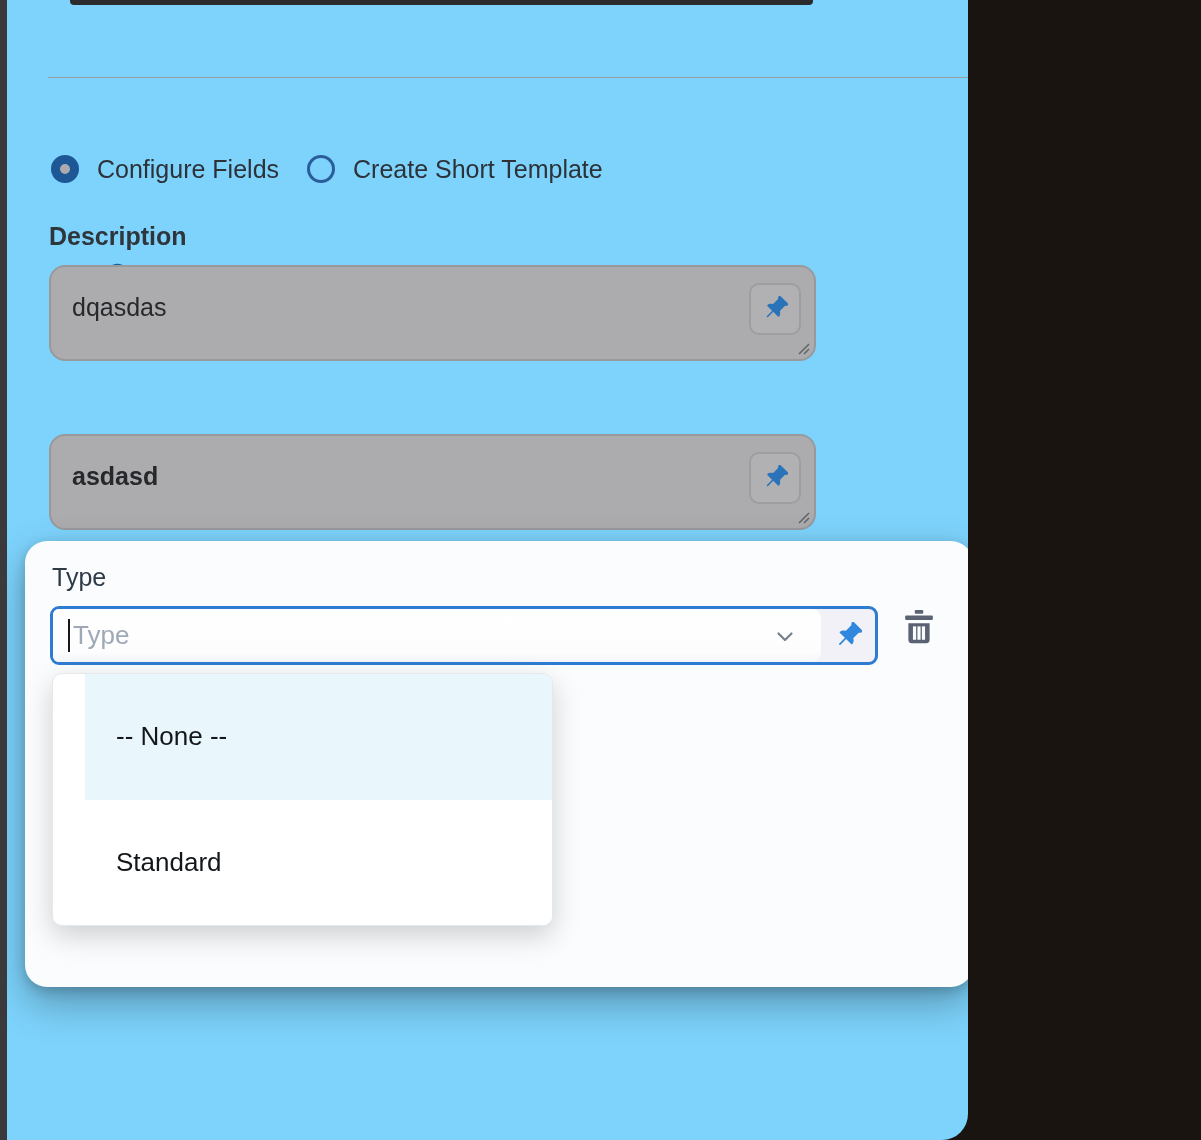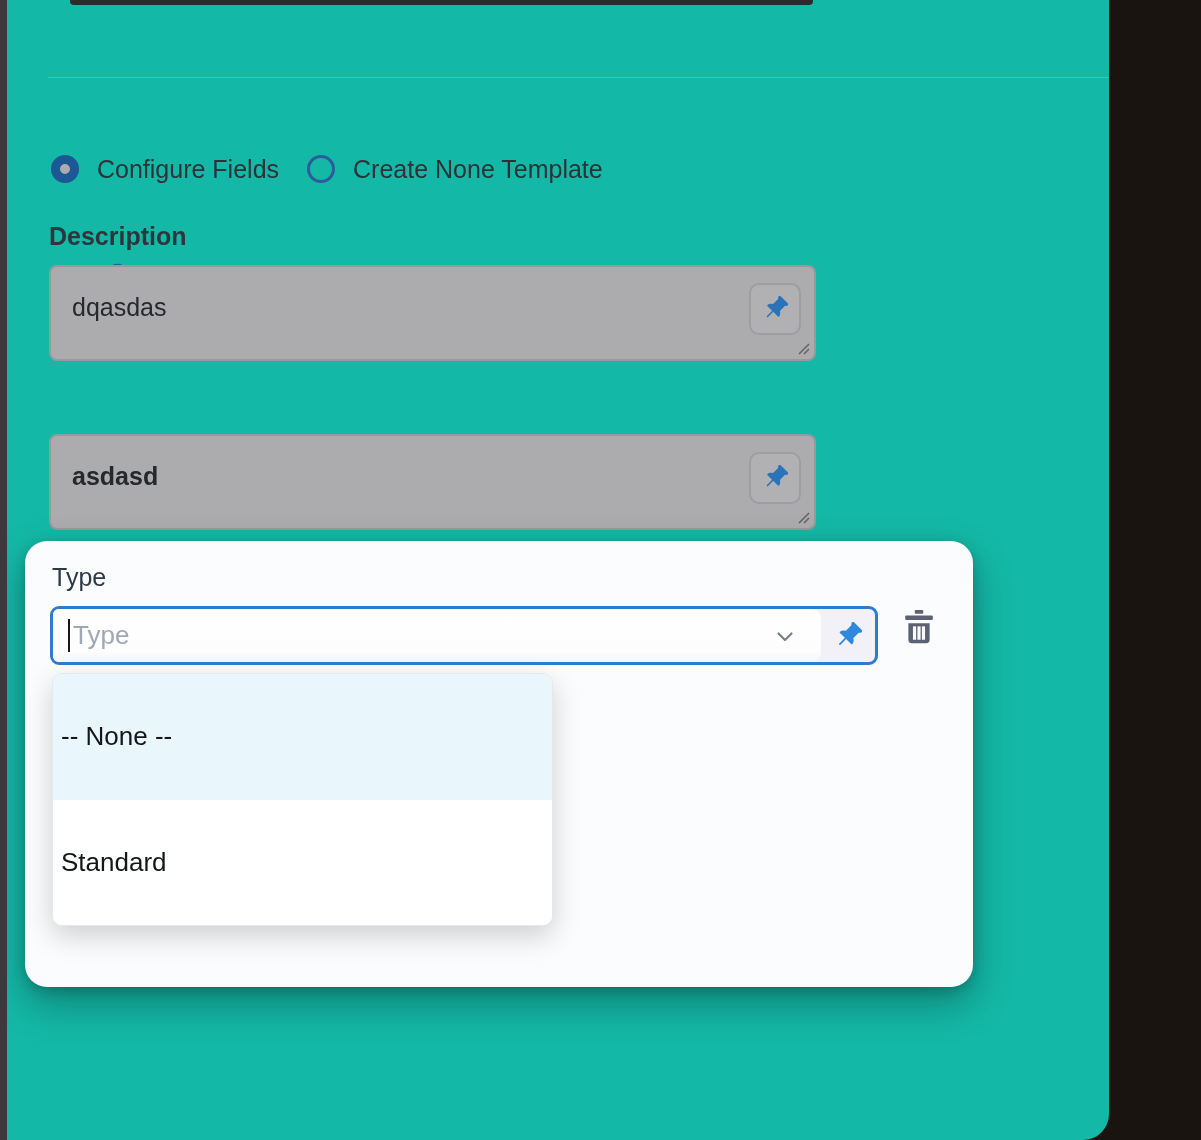--- a/index.html
+++ b/index.html
@@ -1,21 +1,21 @@
 <!DOCTYPE html>
 <html><head>
 <meta charset="utf-8">
 <style>
   html,body{margin:0;padding:0;}
   *{box-sizing:border-box;}
   body{font-family:"Liberation Sans","DejaVu Sans",sans-serif;}
 
   .screen{position:relative;width:1201px;height:1140px;background:#191410;overflow:hidden;}
   .app-edge{position:absolute;left:0;top:0;width:7px;height:100%;background:#3a3a3d;}
-  .panel{position:absolute;left:7px;top:0;width:1102px;height:1140px;background:#14b8a6;
+  .panel{position:absolute;left:7px;top:0;width:961px;height:1140px;background:#7dd3fc;
          border-bottom-right-radius:26px;overflow:hidden;}
 
   .top-edge{position:absolute;left:63px;top:0;width:743px;height:5px;background:#2b2b2d;
             border-radius:0 0 4px 4px;}
   .divider{position:absolute;left:41px;top:77px;width:1106px;height:1px;background:#9a9c9f;}
 
   
   .radio-row{position:absolute;left:44px;top:153px;display:flex;align-items:center;gap:28px;}
   .radio-option{display:flex;align-items:center;gap:18px;cursor:pointer;}
   .radio-dot{width:28px;height:28px;border-radius:50%;flex:0 0 auto;}
@@ -23,21 +23,21 @@
   .radio-dot.unsel{background:transparent;border:3px solid #2a5d9a;}
   .radio-label{font-size:25px;color:#2c3237;line-height:32px;}
 
   
   .field-label-row{position:absolute;display:flex;align-items:center;gap:12px;}
   .field-label{font-size:25px;font-weight:700;color:#2f353c;}
   .info-svg{display:block;}
 
   
   .textarea{position:absolute;left:42px;width:767px;height:96px;border:2px solid #98999c;
-            border-radius:8px;background:#acacaf;cursor:text;}
+            border-radius:16px;background:#acacaf;cursor:text;}
   .ta-text{position:absolute;left:21px;top:26px;font-size:25px;color:#26282b;}
   .pin-btn{position:absolute;right:13px;top:16px;width:52px;height:52px;border-radius:10px;
            background:#b1b1b4;border:2px solid #9d9ea2;display:flex;align-items:center;
            justify-content:center;padding:0;cursor:pointer;}
   .resize{position:absolute;right:3px;bottom:3px;}
 
   
   .card{position:absolute;left:18px;top:541px;width:948px;height:446px;background:#fafcfe;
         border-radius:22px;box-shadow:0 16px 40px rgba(0,0,0,0.30),0 4px 12px rgba(0,0,0,0.18);}
   .type-label{position:absolute;left:27px;top:22px;font-size:25px;color:#2f3a48;}
@@ -50,43 +50,43 @@
   .cb-placeholder{position:absolute;left:20px;top:11px;font-size:26px;color:#9fa9b6;}
   .cb-chevron{position:absolute;right:24px;top:50%;transform:translateY(-50%);display:flex;cursor:pointer;}
   .cb-pin{flex:0 0 54px;display:flex;align-items:center;justify-content:center;cursor:pointer;}
 
   .trash-btn{position:absolute;left:868px;top:60px;width:52px;height:52px;background:transparent;
              border:none;display:flex;align-items:center;justify-content:center;padding:0;cursor:pointer;}
 
   .dropdown{position:absolute;left:27px;top:132px;width:501px;height:253px;background:#ffffff;
             border:1px solid #e6e9ec;border-radius:10px;overflow:hidden;
             box-shadow:0 10px 28px rgba(0,0,0,0.18);display:flex;flex-direction:column;}
-  .dd-item{flex:1 1 0;display:flex;align-items:center;padding-left:8px;font-size:26px;
-           color:#14171a;cursor:pointer;background:#ffffff;}
+  .dd-item{flex:1 1 0;display:flex;align-items:center;padding-left:31px;font-size:26px;
+           color:#14171a;cursor:pointer;background:#ffffff;margin-left:32px;}
   .dd-item.hl{background:#e9f6fc;}
 </style>
 </head>
 <body>
 
 <div class="screen">
   <div class="app-edge"></div>
 
   <div class="panel">
 
     <div class="top-edge"></div>
     <div class="divider"></div>
 
     <div class="radio-row">
       <div class="radio-option">
         <span class="radio-dot sel"></span>
         <span class="radio-label">Configure Fields</span>
       </div>
       <div class="radio-option">
         <span class="radio-dot unsel"></span>
-        <span class="radio-label">Create None Template</span>
+        <span class="radio-label">Create Short Template</span>
       </div>
     </div>
 
     <div class="field-label-row" style="left:42px;top:222px;flex-direction:column;">
       <span class="field-label">Description</span>
       <svg class="info-svg" width="23" height="23" viewBox="0 0 20 20">
         <circle cx="10" cy="10" r="8.4" fill="none" stroke="#1d5fa0" stroke-width="1.8"></circle>
         <circle cx="10" cy="6.3" r="1.15" fill="#1d5fa0"></circle>
         <line x1="10" y1="9.2" x2="10" y2="14.3" stroke="#1d5fa0" stroke-width="1.9" stroke-linecap="round"></line>
       </svg>

